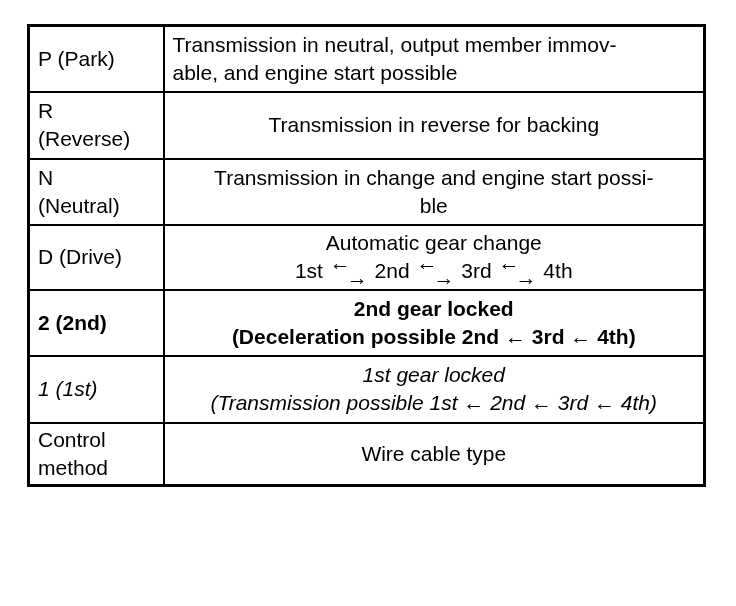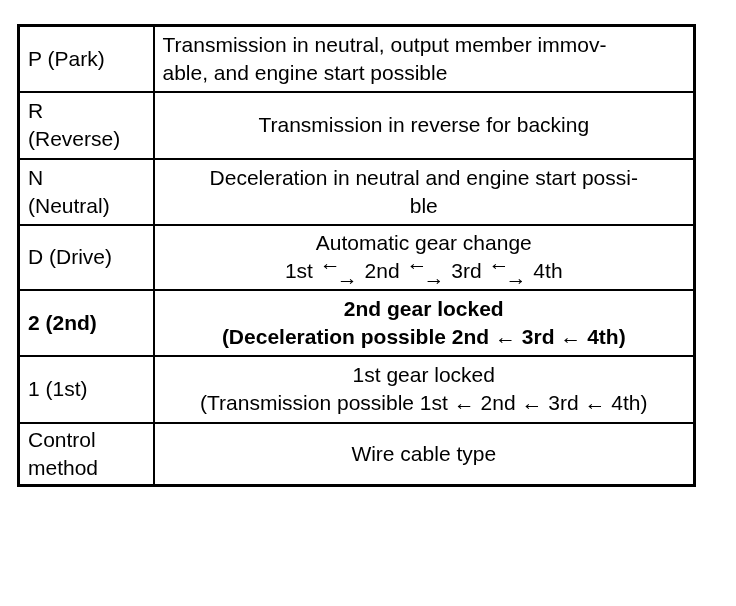--- a/index.html
+++ b/index.html
@@ -14,21 +14,21 @@
     font-family: "Liberation Sans", "DejaVu Sans", sans-serif;
     color: #000000;
   }
   .page {
     position: absolute;
     inset: 0;
     background: #ffffff;
   }
   table.gear-table {
     position: absolute;
-    left: 17px;
+    left: 27px;
     top: 24px;
     width: 679px;
     border-collapse: collapse;
     table-layout: fixed;
     border: 3px solid #000000;
   }
   table.gear-table td {
     border: 2px solid #000000;
     vertical-align: middle;
     font-size: 21px;
@@ -47,21 +47,21 @@
     text-align: left;
     padding-left: 8px;
   }
   
   tr.r0 { height: 66px; }
   tr.r1 { height: 67px; }
   tr.r2 { height: 66px; }
   tr.r3 { height: 65px; }
   tr.r4 { height: 79px; }
   tr.r5 { height: 66px; font-weight: bold; }
-  tr.r6 { height: 67px; }
+  tr.r6 { height: 67px; font-style: italic; }
   tr.r7 { height: 63px; }
 
   
   .swap { display: inline-block; white-space: nowrap; padding: 0 1px; }
   .swap .up { display: inline-block; transform: translateY(-8px); }
   .swap .dn { display: inline-block; transform: translateY(7px); margin-left: -4px; }
 </style>
 </head>
 <body>
 
@@ -91,21 +91,21 @@
           <div class="dline">Transmission in reverse for backing</div>
           <div class="dline"></div>
         </td>
       </tr>
       <tr class="r2">
         <td class="key">
           <div class="kline">N</div>
           <div class="kline">(Neutral)</div>
         </td>
         <td class="desc">
-          <div class="dline">Deceleration in neutral and engine start possi-</div>
+          <div class="dline">Transmission in change and engine start possi-</div>
           <div class="dline">ble</div>
         </td>
       </tr>
       <tr class="r3">
         <td class="key">
           <div class="kline">D (Drive)</div>
           <div class="kline"></div>
         </td>
         <td class="desc">
           <div class="dline">Automatic gear change</div>

